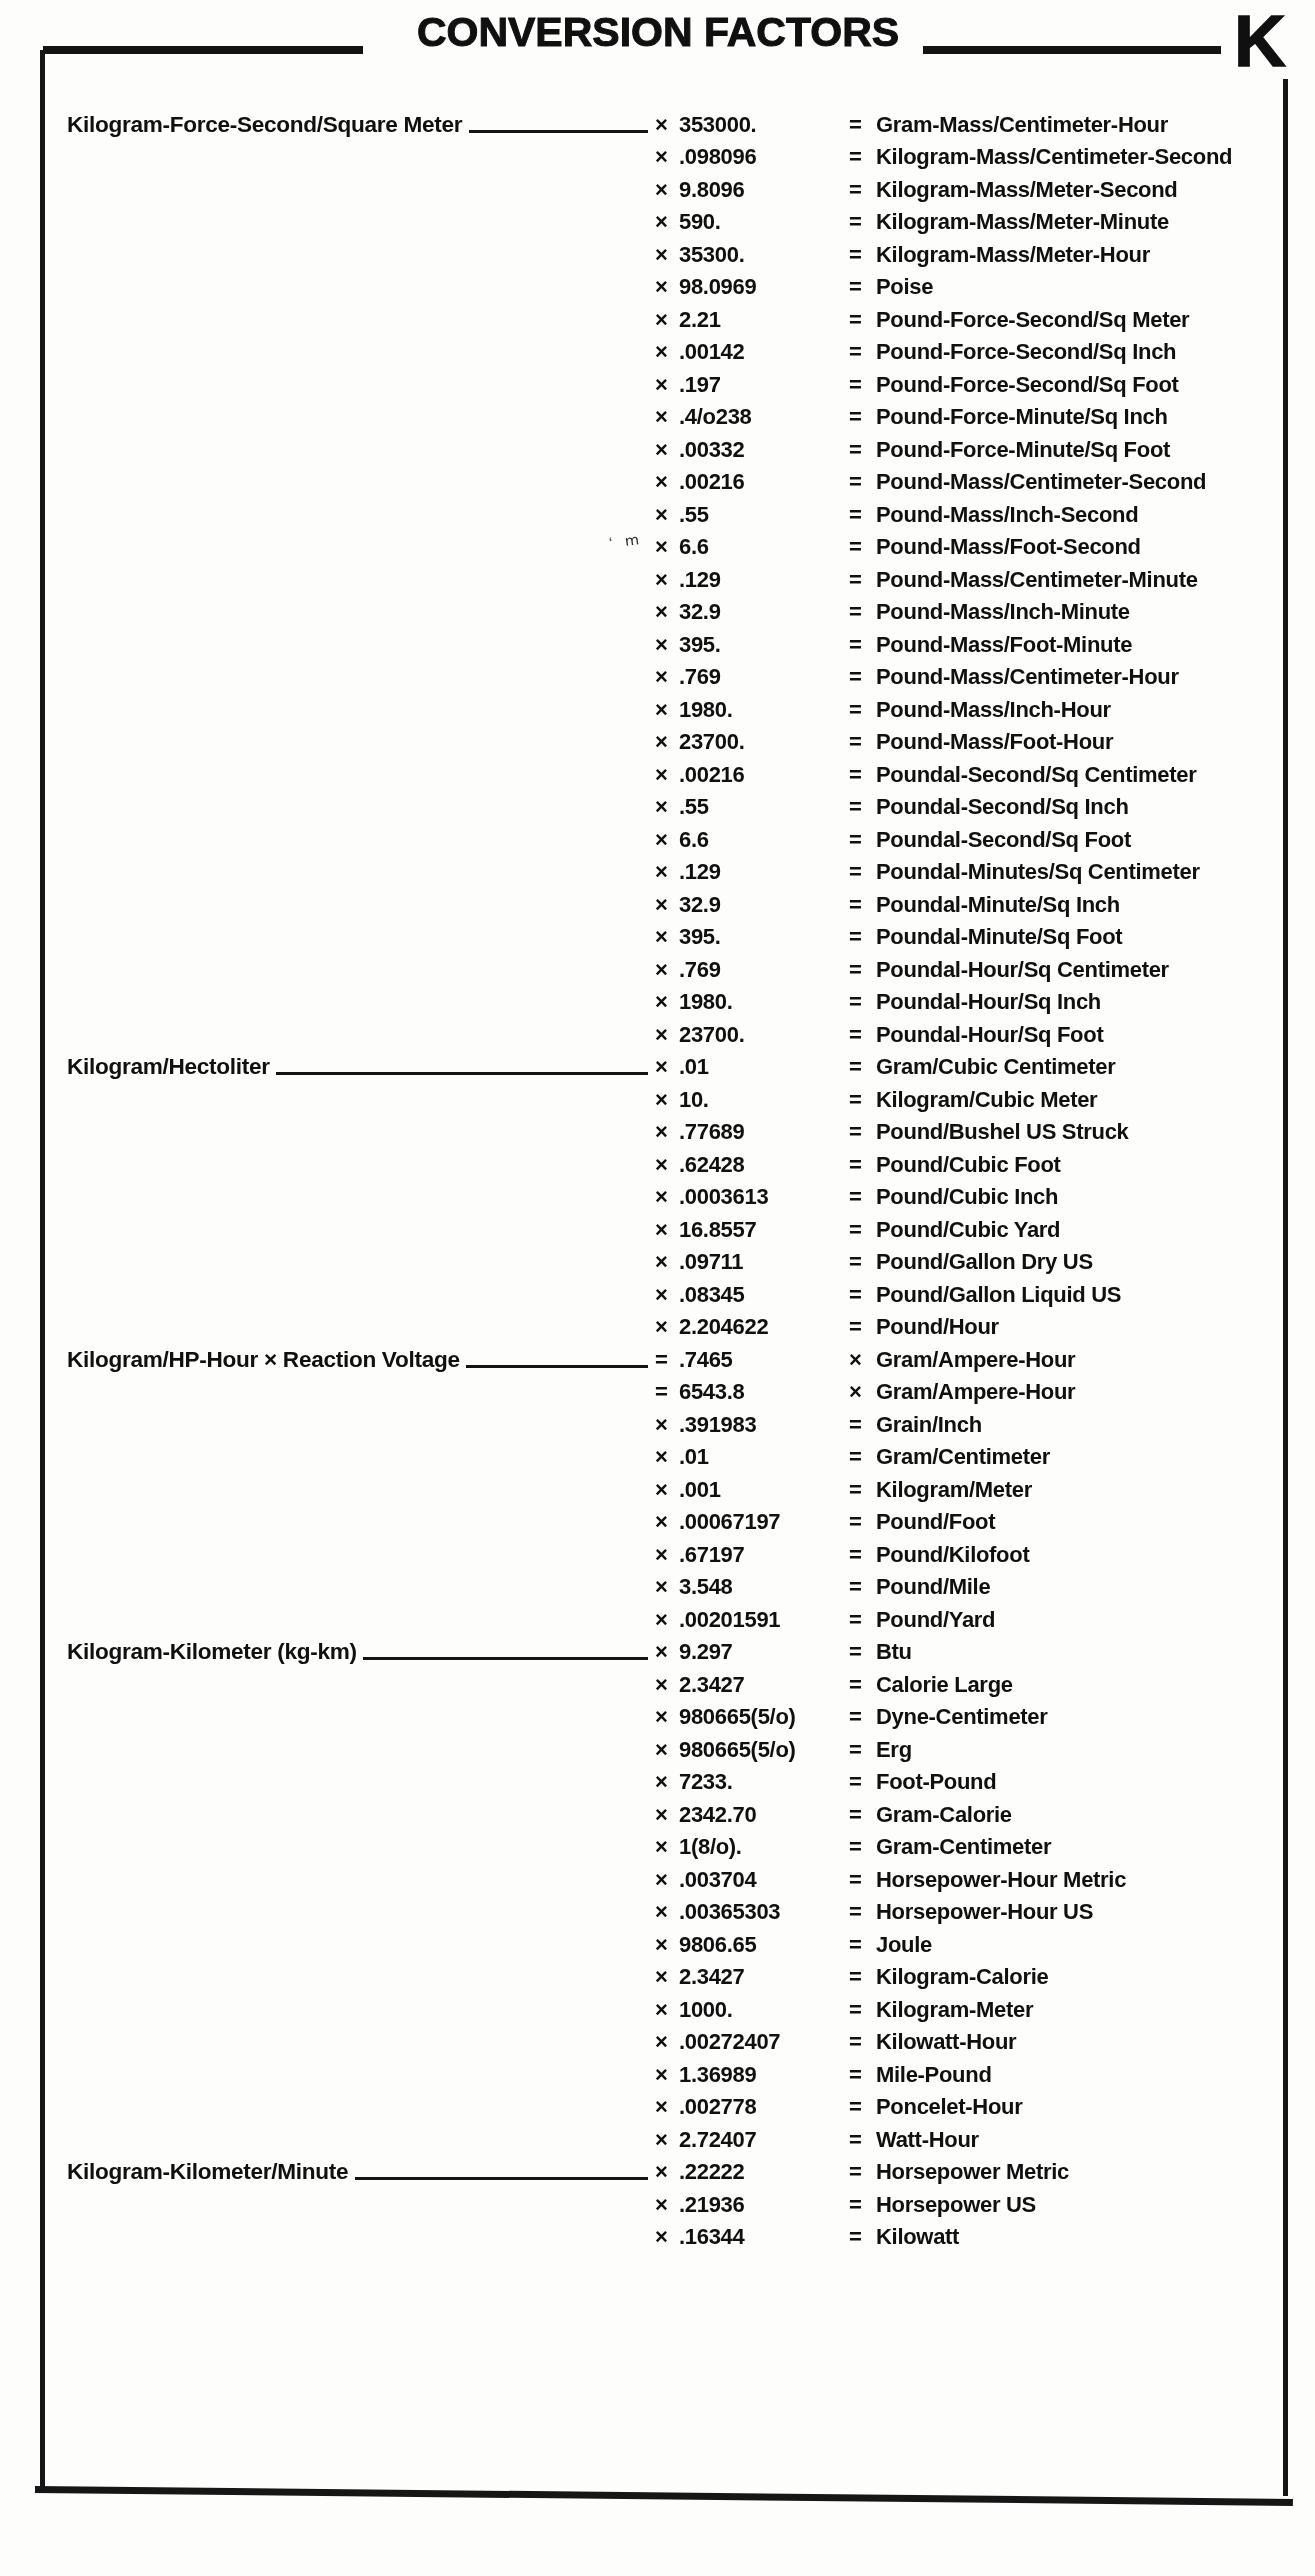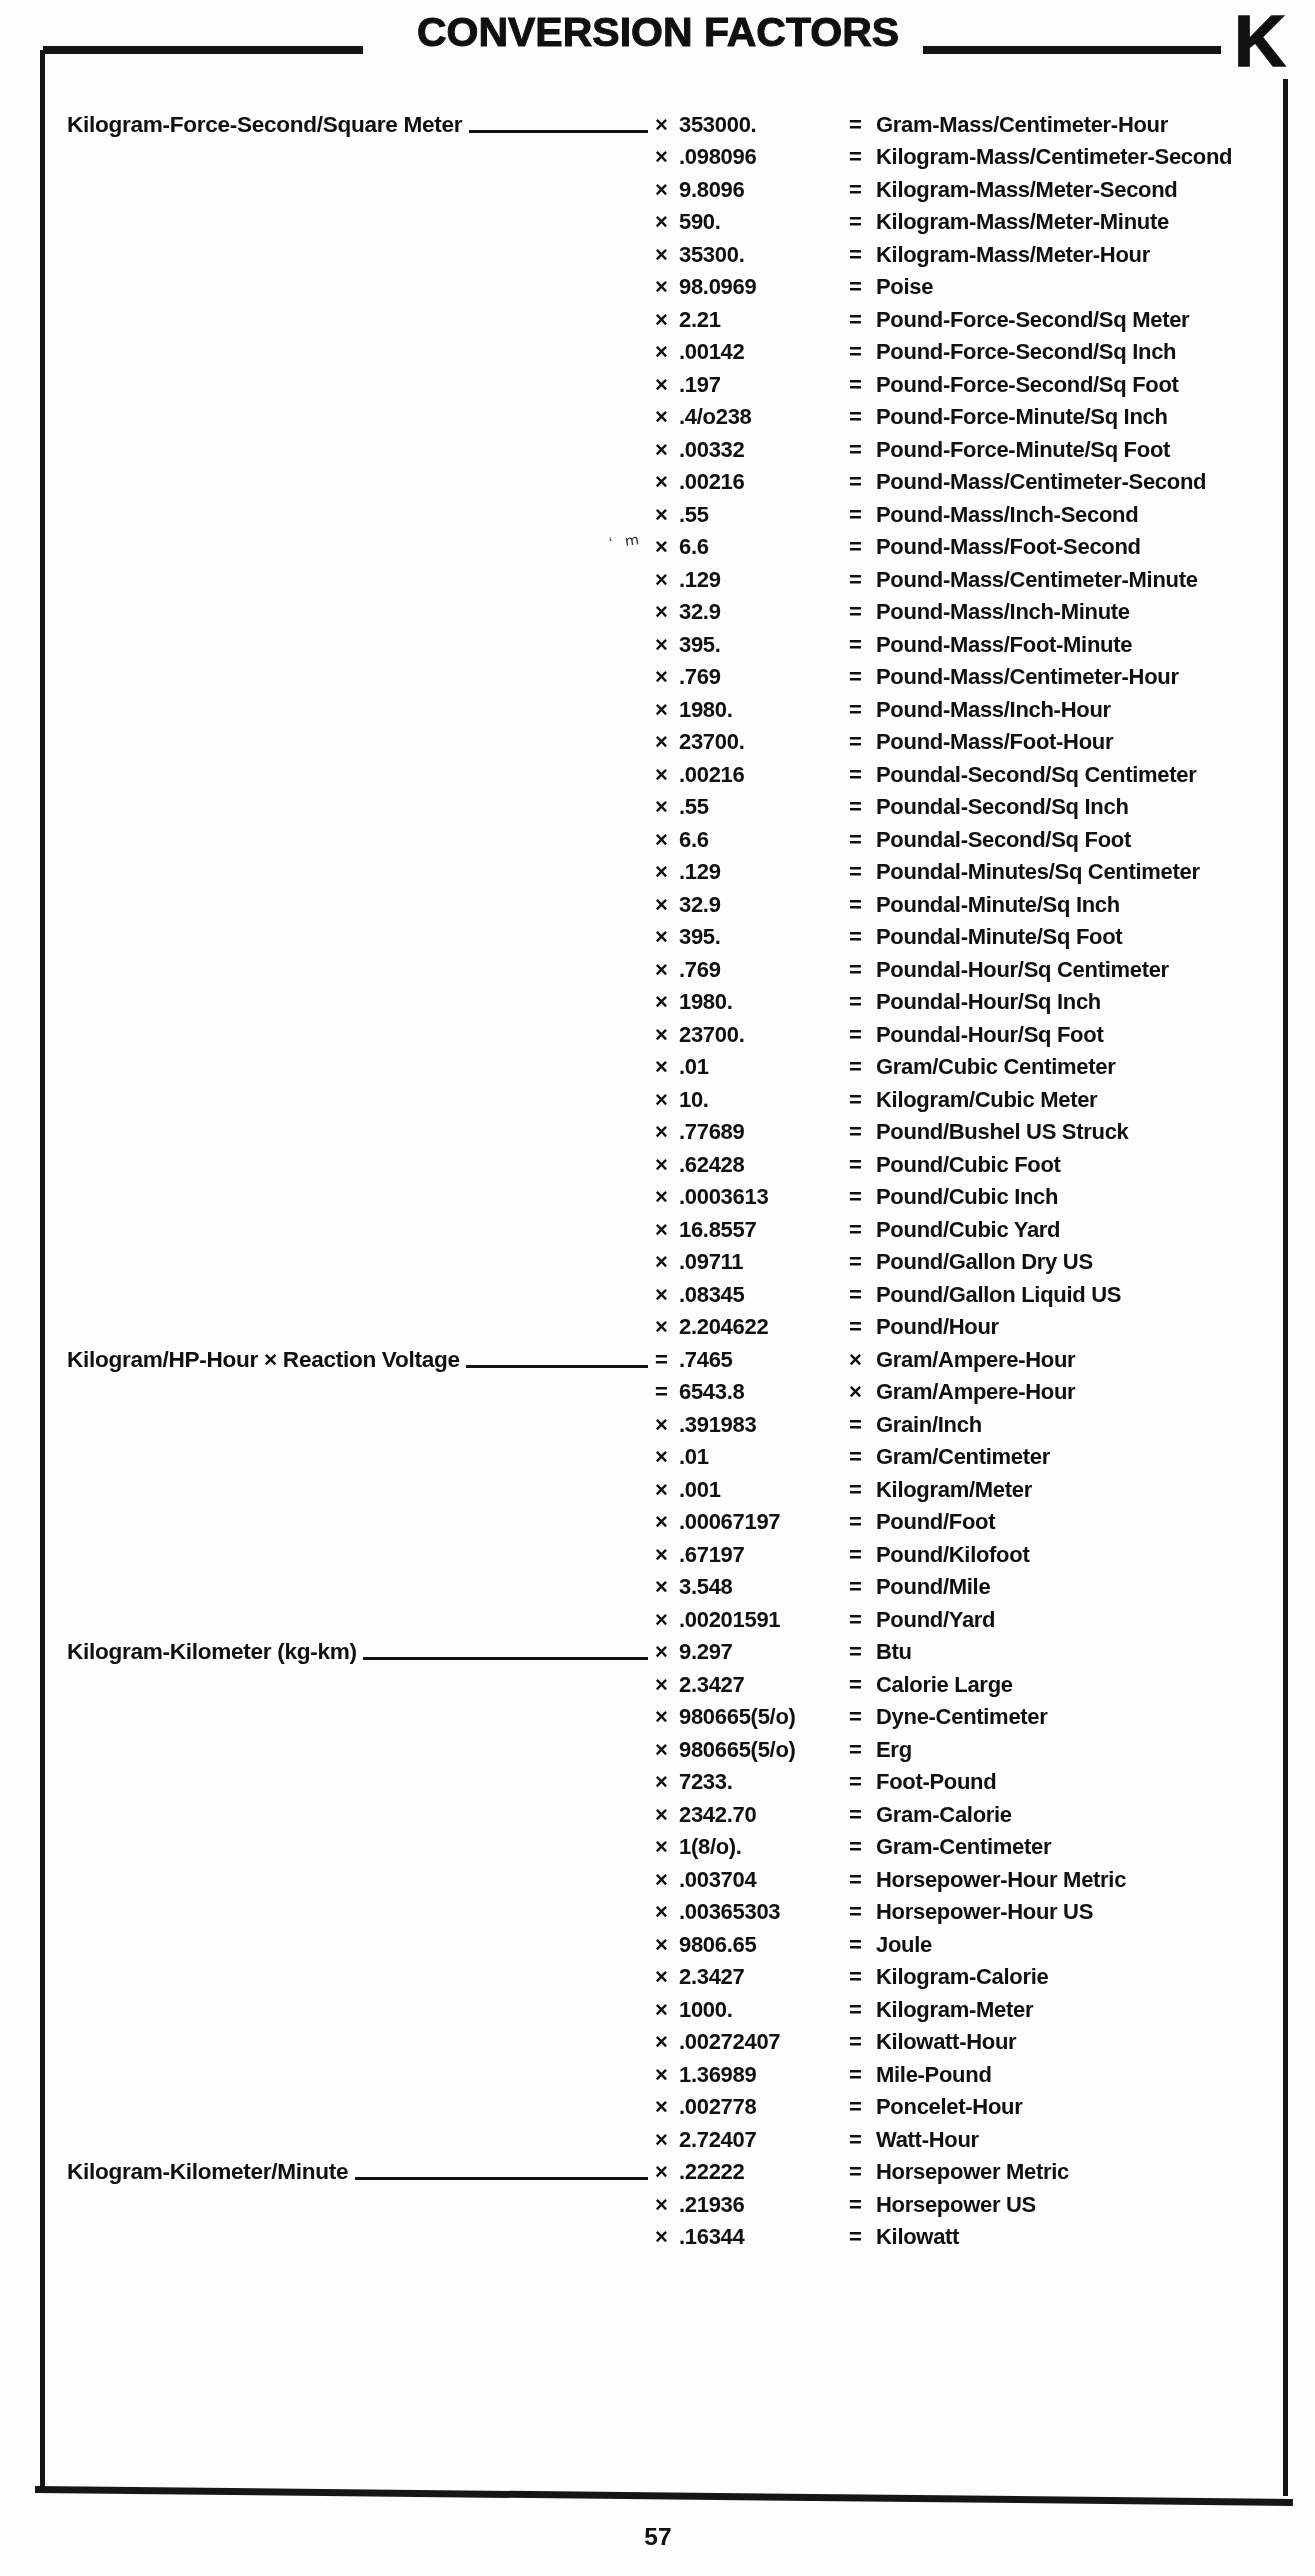--- a/index.html
+++ b/index.html
@@ -223,20 +223,24 @@
         <span class="cell c-eq">=</span>
         <span class="cell c-unit">Poundal-Hour/Sq Inch</span>
       </div>
       <div class="row">
         <span class="cell c-op">×</span>
         <span class="cell c-factor">23700.</span>
         <span class="cell c-eq">=</span>
         <span class="cell c-unit">Poundal-Hour/Sq Foot</span>
       </div>
       <div class="row">
+        <span class="cell c-label">
+          <span class="lab-text">Kilogram/Hectoliter</span>
+          <span class="fill"></span>
+        </span>
         <span class="cell c-op">×</span>
         <span class="cell c-factor">.01</span>
         <span class="cell c-eq">=</span>
         <span class="cell c-unit">Gram/Cubic Centimeter</span>
       </div>
       <div class="row">
         <span class="cell c-op">×</span>
         <span class="cell c-factor">10.</span>
         <span class="cell c-eq">=</span>
         <span class="cell c-unit">Kilogram/Cubic Meter</span>
@@ -460,15 +464,14 @@
       <div class="row">
         <span class="cell c-op">×</span>
         <span class="cell c-factor">.16344</span>
         <span class="cell c-eq">=</span>
         <span class="cell c-unit">Kilowatt</span>
       </div>
     </div>
 
   <div class="smudge">‘ ՠ</div>
 
-  <div class="page-num">57</div>
 </div>
 
 
 </body></html>

